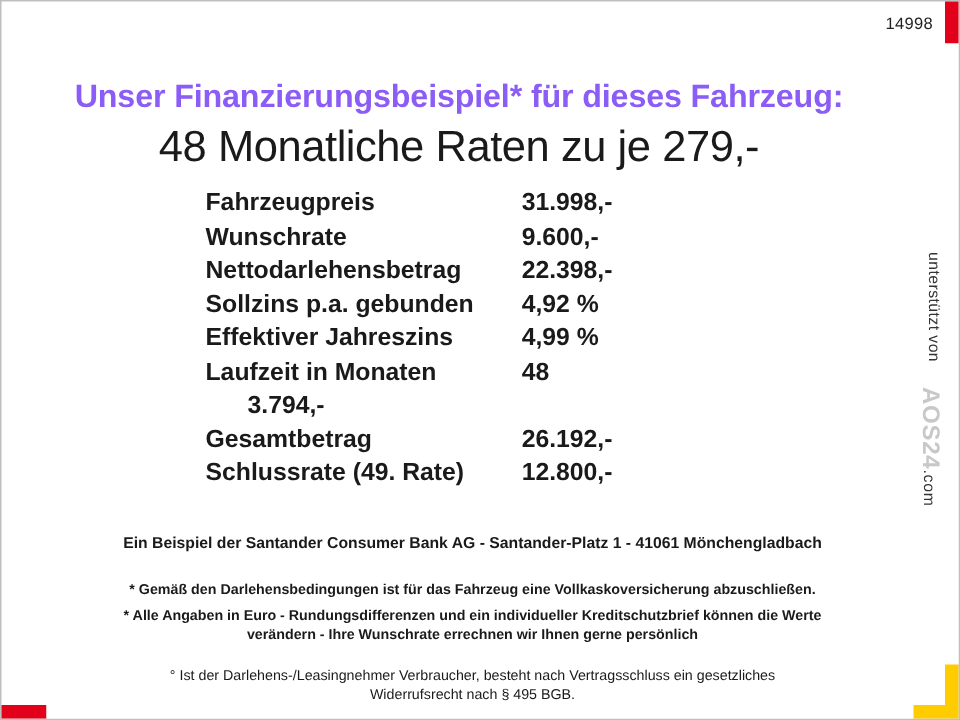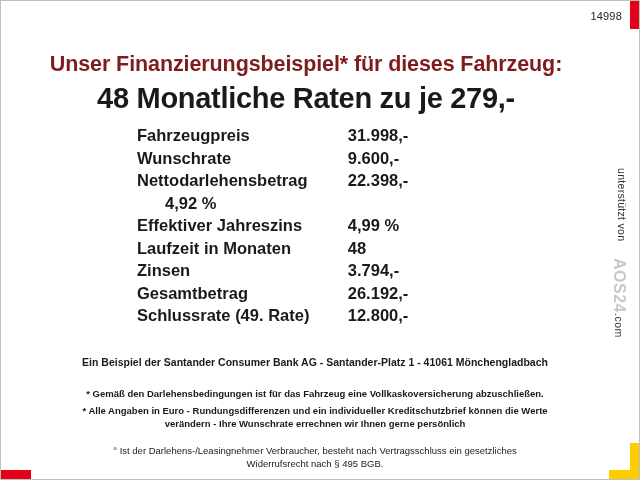--- a/index.html
+++ b/index.html
@@ -71,31 +71,31 @@
   }
 
   .headline1 {
     position: absolute;
     top: 52px;
     left: 0;
     width: 612px;
     text-align: center;
     font-size: 21.5px;
     font-weight: bold;
-    color: #7f1d1d;
+    color: #8b5cf6;
     letter-spacing: -0.1px;
   }
   .headline2 {
     position: absolute;
     top: 82px;
     left: 0;
     width: 612px;
     text-align: center;
     font-size: 29px;
-    font-weight: bold;
+    font-weight: normal;
     color: #1a1a1a;
     letter-spacing: -0.3px;
   }
 
   .table {
     position: absolute;
     top: 124px;
     left: 137px;
     width: 340px;
   }
@@ -198,32 +198,32 @@
     </div>
     <div class="row">
       <span class="label">Wunschrate</span>
       <span class="value">9.600,-</span>
     </div>
     <div class="row">
       <span class="label">Nettodarlehensbetrag</span>
       <span class="value">22.398,-</span>
     </div>
     <div class="row">
+      <span class="label">Sollzins p.a. gebunden</span>
       <span class="value">4,92 %</span>
     </div>
     <div class="row">
       <span class="label">Effektiver Jahreszins</span>
       <span class="value">4,99 %</span>
     </div>
     <div class="row">
       <span class="label">Laufzeit in Monaten</span>
       <span class="value">48</span>
     </div>
     <div class="row">
-      <span class="label">Zinsen</span>
       <span class="value">3.794,-</span>
     </div>
     <div class="row">
       <span class="label">Gesamtbetrag</span>
       <span class="value">26.192,-</span>
     </div>
     <div class="row">
       <span class="label">Schlussrate (49. Rate)</span>
       <span class="value">12.800,-</span>
     </div>

